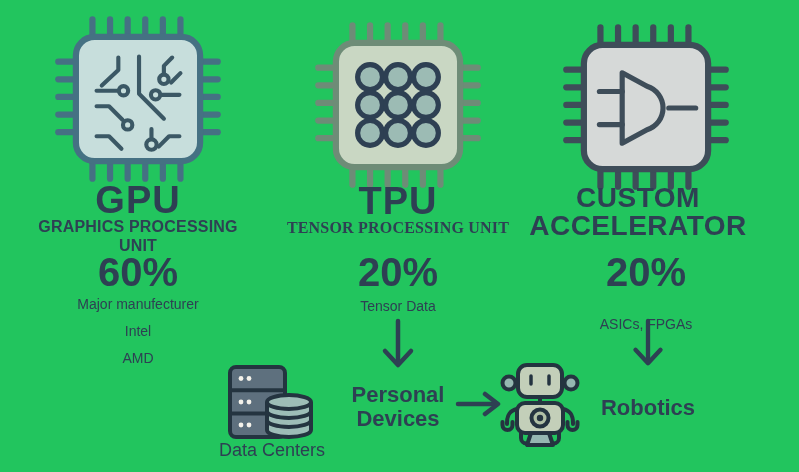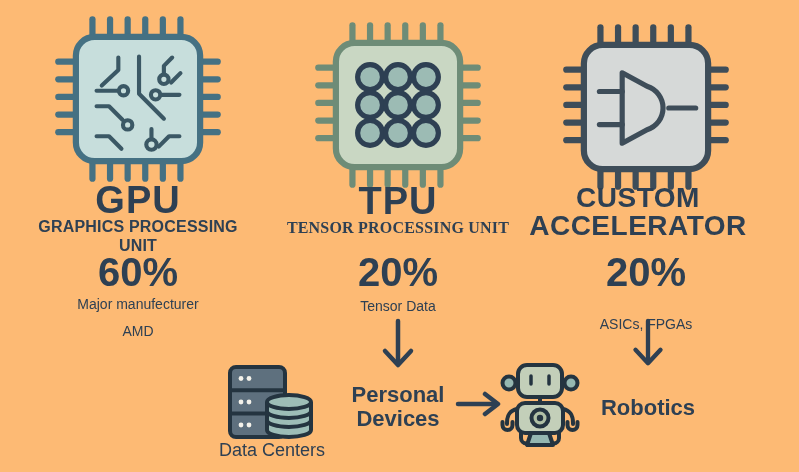--- a/index.html
+++ b/index.html
@@ -1,19 +1,19 @@
 <!DOCTYPE html>
 <html><head>
 <meta charset="utf-8">
 <style>
   html,body{margin:0;padding:0;}
   #canvas{
     position:relative;
     width:799px;height:472px;
-    background:#fdba74;
+    background:#22c55e;
     font-family:"Liberation Sans", sans-serif;
     color:#2e4053;
     overflow:hidden;
   }
   .abs{position:absolute;}
   .ctr{transform:translateX(-50%);text-align:center;}
   .chip-title{font-size:38px;font-weight:800;letter-spacing:1px;line-height:1;}
   .chip-title-sm{font-size:28px;font-weight:800;letter-spacing:.5px;line-height:28px;}
   .chip-sub{font-size:16px;font-weight:700;letter-spacing:.2px;line-height:19px;}
   .pct{font-size:40px;font-weight:700;line-height:1;}
@@ -71,20 +71,21 @@
         <path d="M98,114 v9"></path>
           <circle cx="98" cy="129" r="5"></circle>
       </g>
     </svg>
   </div>
   <div class="abs ctr chip-title" style="left:138px;top:181px;">GPU</div>
   <div class="abs ctr chip-sub" style="left:138px;top:217px;width:205px;">GRAPHICS PROCESSING UNIT</div>
   <div class="abs ctr pct" style="left:138px;top:252px;">60%</div>
   <div class="abs ctr details" style="left:138px;top:291px;width:240px;">
     <div>Major manufecturer</div>
+    <div>Intel</div>
     <div>AMD</div>
   </div>
 
   <div class="abs" style="left:310px;top:17px;">
     <svg width="176" height="176" viewBox="0 0 170 170">
       <g fill="#6e8c77">
         <rect x="38" y="5" width="6" height="22" rx="3"></rect>
           <rect x="55" y="5" width="6" height="22" rx="3"></rect>
           <rect x="72" y="5" width="6" height="22" rx="3"></rect>
           <rect x="89" y="5" width="6" height="22" rx="3"></rect>

